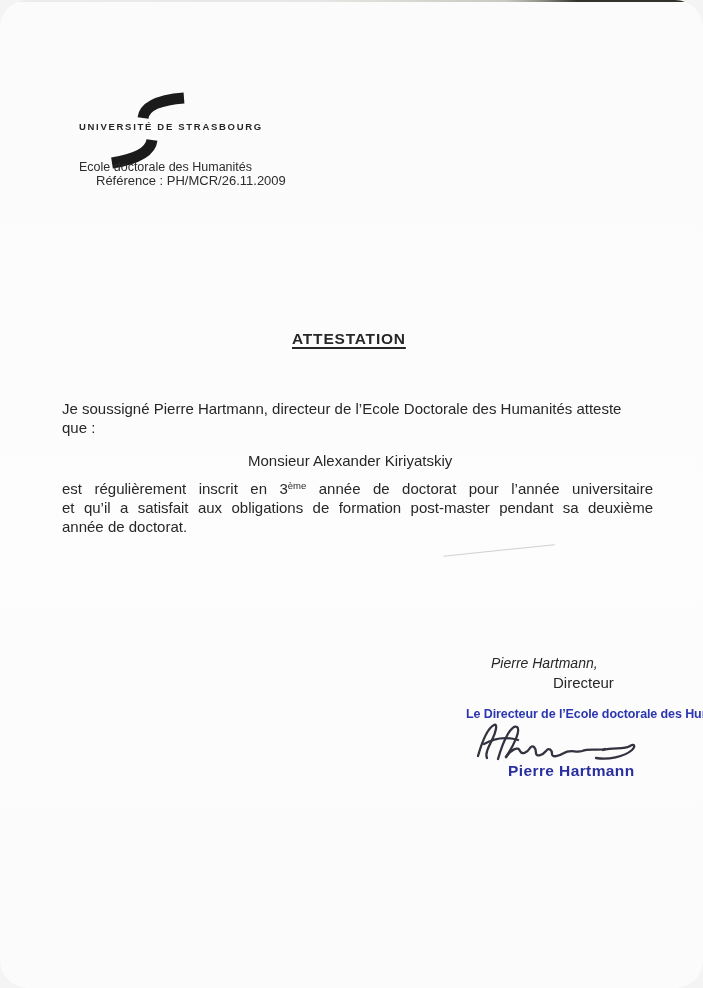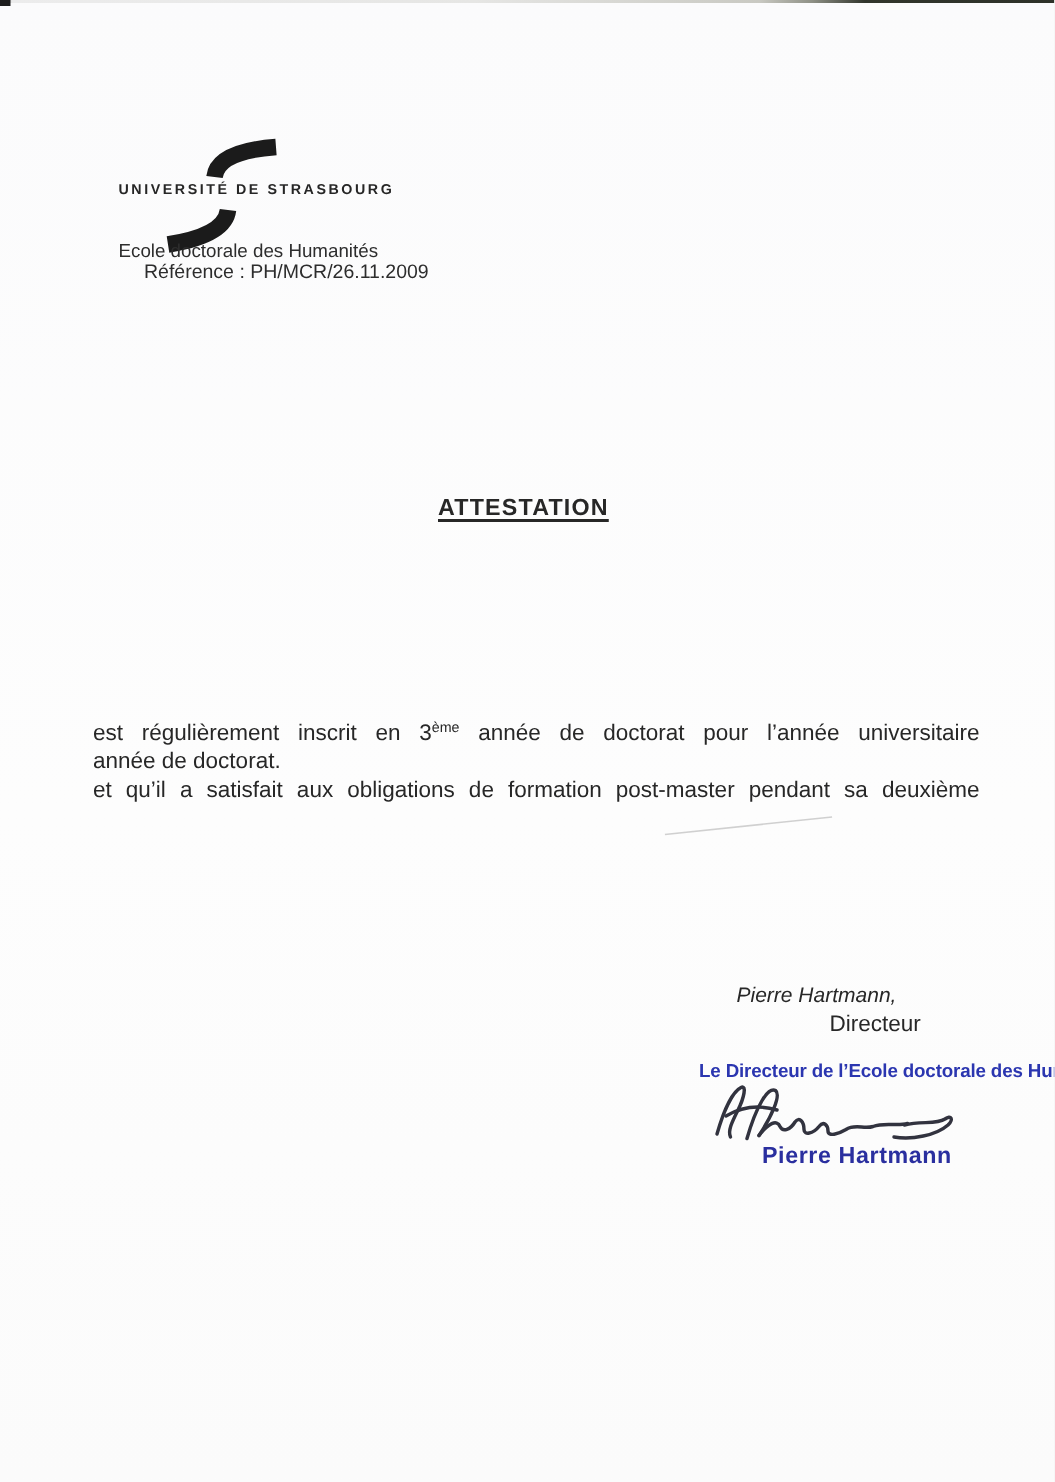--- a/index.html
+++ b/index.html
@@ -2,20 +2,21 @@
 <html><head>
 <meta charset="utf-8">
 <style>
   html, body { margin:0; padding:0; background:#f4f4f4; }
   .page {
     position:relative; width:703px; height:988px; margin:0 auto;
     background:linear-gradient(180deg,#fbfbfc 0%, #fdfdfd 55%, #fbfbfb 100%);
     overflow:hidden;
     font-family:"Liberation Sans", sans-serif;
     color:#272727;
+    border-radius:28px;
   }
   .top-edge {
     position:absolute; top:0; left:0; width:703px; height:2px;
     background:linear-gradient(90deg,#7a7a7a 0px,#ececec 8px,#e6e6e4 45%,#c9c9c2 72%,#8f9186 77%,#31352c 82%,#2e3229 100%);
   }
   .corner-speck { position:absolute; top:0; left:0; width:7px; height:4px; background:#1d1d1d; }
 
   .logo { position:absolute; left:100px; top:90px; width:110px; height:85px; }
   .logo path { fill:none; stroke:#1b1b1b; stroke-width:11; }
 
@@ -77,26 +78,31 @@
     <path d="M 43 28 Q 45 11 84 8"></path>
     <path d="M 52 50 Q 50 67 12 73"></path>
   </svg>
   <div class="wordmark">UNIVERSITÉ DE STRASBOURG</div>
   <div class="school">Ecole doctorale des Humanités</div>
   <div class="reference">Référence : PH/MCR/26.11.2009</div>
 
 
   <div class="title">ATTESTATION</div>
 
+  <div class="intro">
+    <span>Je soussigné Pierre Hartmann, directeur de l’Ecole Doctorale des Humanités atteste</span><br>
+    <span>que :</span>
+  </div>
 
+  <div class="subject">Monsieur Alexander Kiriyatskiy</div>
 
   <div class="body-par">
     <div class="jline"><span>est régulièrement inscrit en 3</span><span class="sup">ème</span><span> année de doctorat pour l’année universitaire</span></div>
+    <div class="jline">et qu’il a satisfait aux obligations de formation post-master pendant sa deuxième</div>
     <div class="jline last">année de doctorat.</div>
-    <div class="jline">et qu’il a satisfait aux obligations de formation post-master pendant sa deuxième</div>
   </div>
 
   <div class="scratch"></div>
 
   <div class="closing-name">Pierre Hartmann,</div>
   <div class="closing-role">Directeur</div>
 
   <div class="stamp-title">Le Directeur de l’Ecole doctorale des Humanités</div>
 
   <svg class="signature" viewBox="0 0 175 48" aria-hidden="true">

